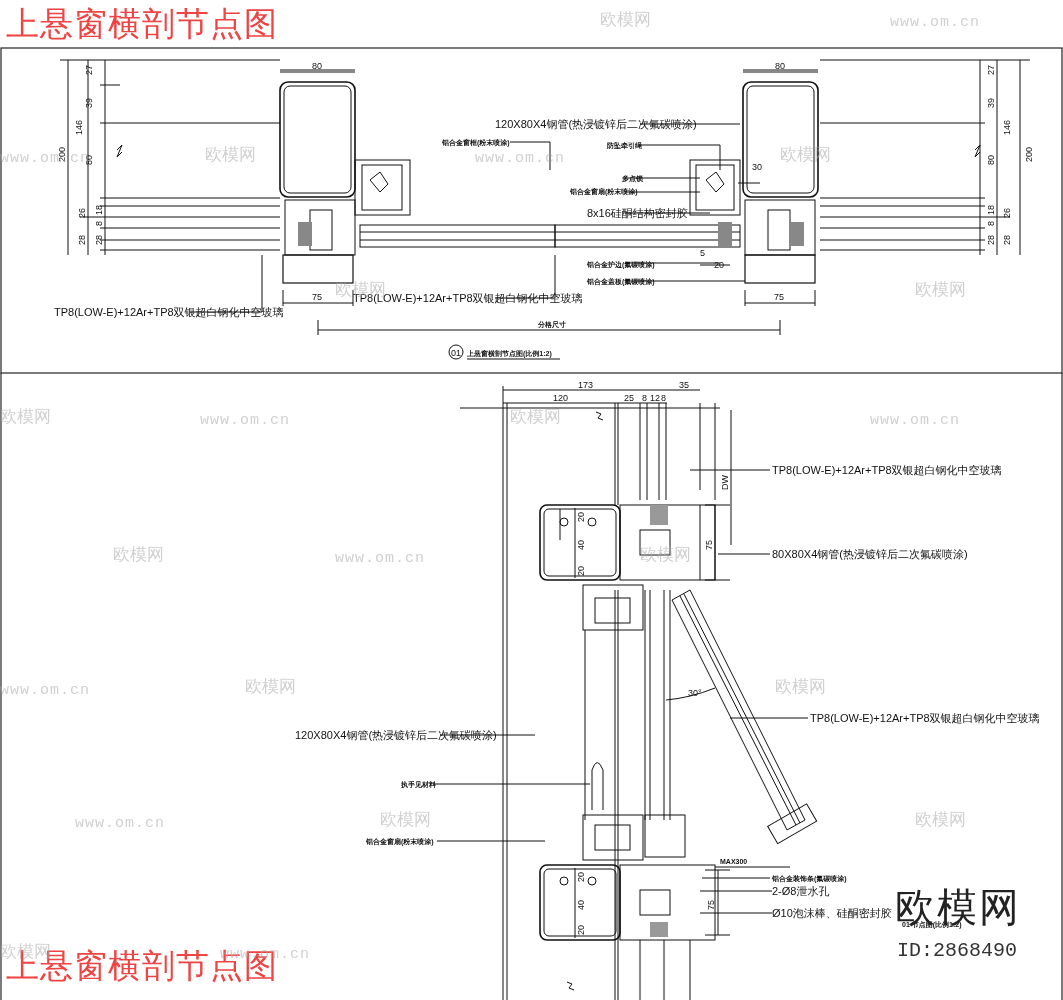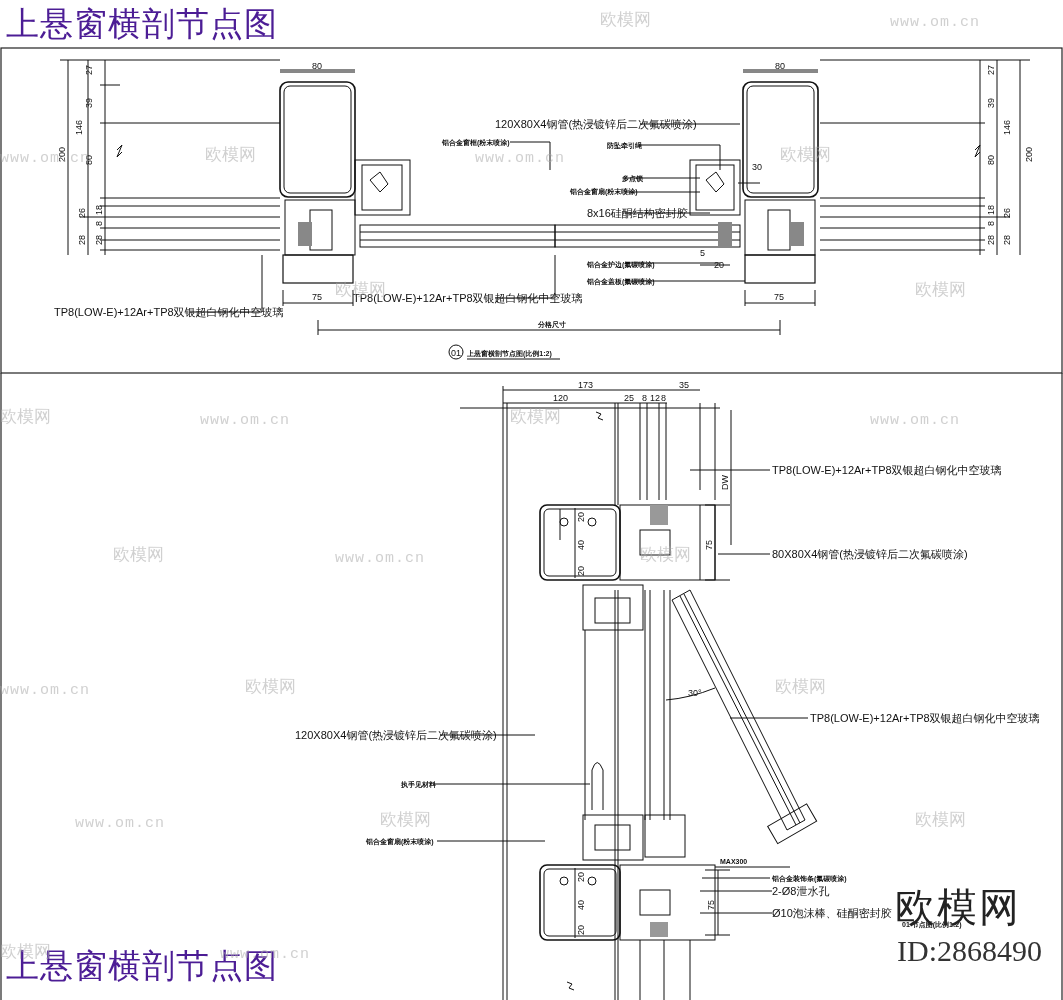--- a/index.html
+++ b/index.html
@@ -1,27 +1,27 @@
 <!DOCTYPE html>
 <html><head>
 <meta charset="utf-8">
 <style>
   html, body { margin:0; padding:0; background:#ffffff; }
   body { width:1063px; height:1000px; position:relative; overflow:hidden; font-family:"DejaVu Sans", sans-serif; }
-  .title { position:absolute; color:#4c1d95; font-family:Liberation Sans, sans-serif; font-size:33px; letter-spacing:1px; line-height:40px; }
+  .title { position:absolute; color:#ef4444; font-family:Liberation Sans, sans-serif; font-size:33px; letter-spacing:1px; line-height:40px; }
   #title-top { left:6px; top:4px; }
   #title-bottom { left:6px; top:946px; }
   svg text { font-family:"Liberation Sans", sans-serif; }
   .dim { font-size:9px; fill:#111; }
   .lbl { font-size:11px; fill:#111; }
   .lbl-s { font-size:7px; fill:#111; font-weight:bold; }
   .wm { position:absolute; color:rgba(170,170,170,0.55); font-size:17px; pointer-events:none; white-space:nowrap; }
   .wm-url { position:absolute; color:rgba(170,170,170,0.55); font-size:15px; pointer-events:none; letter-spacing:1px; font-family:"Liberation Mono", monospace; }
   #brand-logo { position:absolute; left:895px; top:885px; color:#222; font-size:40px; letter-spacing:2px; line-height:44px; }
-  #brand-id { position:absolute; left:897px; top:937px; color:#333; font-size:30px; line-height:28px; font-family:Liberation Serif, serif; }
+  #brand-id { position:absolute; left:897px; top:937px; color:#333; font-size:20px; line-height:28px; font-family:Liberation Mono, monospace; }
 </style>
 </head>
 <body>
 
 <div id="title-top" class="title">上悬窗横剖节点图</div>
 <div id="title-bottom" class="title">上悬窗横剖节点图</div>
 
 <svg width="1063" height="1000" style="position:absolute;left:0;top:0;">
 
   <rect x="1" y="48" width="1061" height="325" fill="none" stroke="#222" stroke-width="1.2"></rect>

